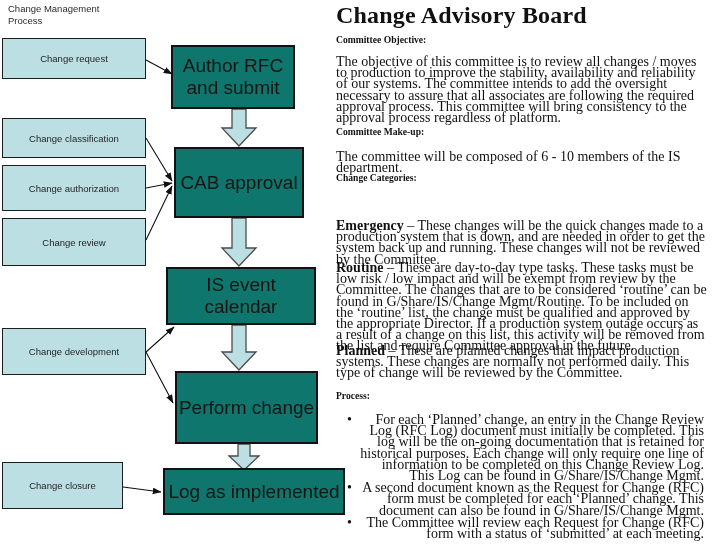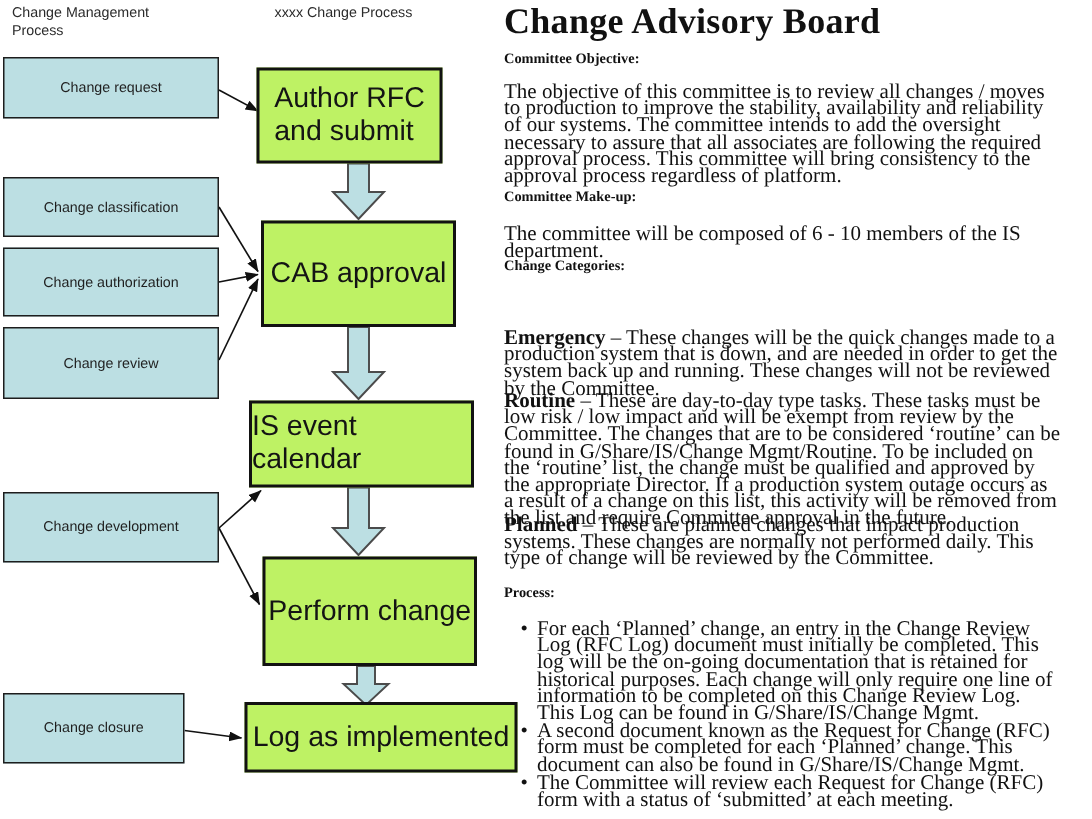--- a/index.html
+++ b/index.html
@@ -50,29 +50,29 @@
     justify-content: center;
     font-size: 9.5px;
     color: #1f1f1f;
     text-align: center;
     font-family: "Liberation Sans", sans-serif;
   }
 
   
   .flow-box {
     position: absolute;
-    background: #bef264;
+    background: #0f766e;
     border: 2px solid #121212;
     box-sizing: border-box;
     display: flex;
     align-items: center;
     justify-content: center;
     font-size: 19px;
     color: #141414;
-    text-align: left;
+    text-align: center;
     line-height: 22px;
     font-family: "Liberation Sans", sans-serif;
   }
 
   
   #doc-pane {
     position: absolute;
     left: 332px; top: 0;
     width: 396px; height: 546px;
     font-family: "Liberation Serif", serif;
@@ -117,21 +117,20 @@
 </style>
 </head>
 <body>
 
 <div id="page">
 
   <div id="diagram-pane">
 
     <div id="hdr-left" class="hdr">Change Management
 Process</div>
-    <div id="hdr-right" class="hdr">xxxx Change Process</div>
 
     <svg id="flow-svg" viewBox="0 0 330 546">
       <defs>
         <marker id="ah" markerWidth="9" markerHeight="9" refX="7.5" refY="3" orient="auto">
           <path d="M0,0 L8,3 L0,6 z" fill="#111111"></path>
         </marker>
       </defs>
 
       <line x1="146" y1="60" x2="172" y2="74" stroke="#111111" stroke-width="1.1" marker-end="url(#ah)"></line>
       <line x1="146" y1="138" x2="172" y2="181" stroke="#111111" stroke-width="1.1" marker-end="url(#ah)"></line>
@@ -196,21 +195,21 @@
     <div class="doc-block" style="top:262px;">
       <span class="lead">Routine</span><span> – These are day-to-day type tasks.  These tasks must be low risk / low impact and will be exempt from review by the Committee.  The changes that are to be considered ‘routine’ can be found in G/Share/IS/Change Mgmt/Routine.  To be included on the ‘routine’ list, the change must be qualified and approved by the appropriate Director.  If a production system outage occurs as a result of a change on this list, this activity will be removed from the list and require Committee approval in the future.</span>
     </div>
 
     <div class="doc-block" style="top:345px;">
       <span class="lead">Planned</span><span> – These are planned changes that impact production systems.  These changes are normally not performed daily.  This type of change will be reviewed by the Committee.</span>
     </div>
 
     <div class="doc-block doc-h" style="top:390px;">Process:</div>
 
-    <div class="doc-block" style="top:414px; width:368px;">
+    <div class="doc-block" style="top:414px; width:368px;text-align:right;">
       <ul class="doc-list">
         <li>For each ‘Planned’ change, an entry in the Change Review Log (RFC Log) document must initially be completed.  This log will be the on-going documentation that is retained for historical purposes.  Each change will only require one line of information to be completed on this Change Review Log.  This Log can be found in G/Share/IS/Change Mgmt.</li>
         <li> A second document known as the Request for Change (RFC) form must be completed for each ‘Planned’ change.  This document can also be found in G/Share/IS/Change Mgmt.</li>
         <li>The Committee will review each Request for Change (RFC) form with a status of ‘submitted’ at each meeting.</li>
       </ul>
     </div>
   </div>
 </div>
 
 </body></html>

